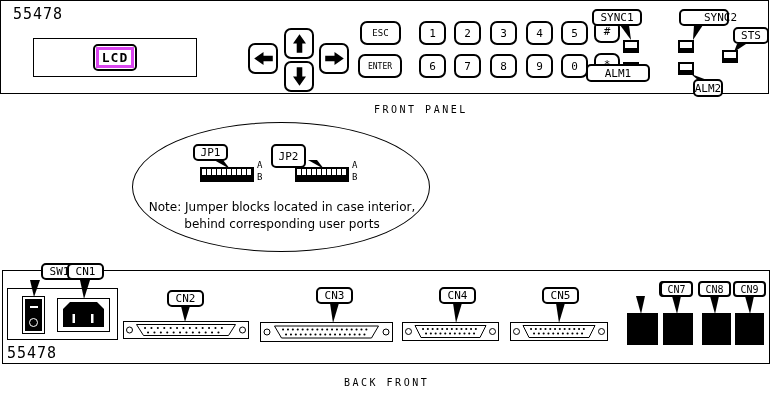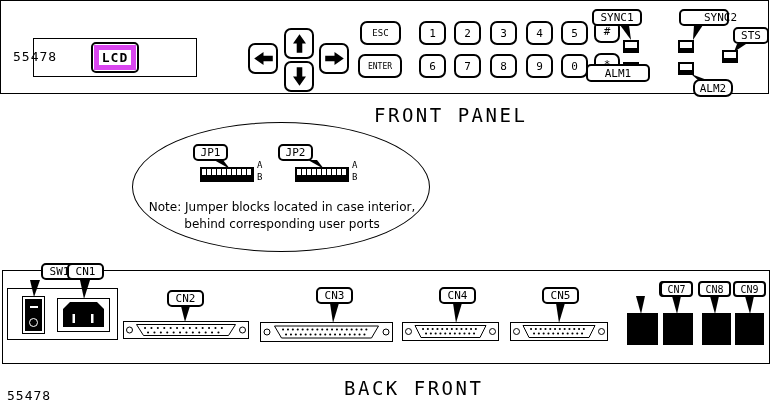--- a/index.html
+++ b/index.html
@@ -1,35 +1,35 @@
 <!DOCTYPE html>
 <html><head>
 <meta charset="utf-8">
 <style>
   html,body{margin:0;padding:0;background:#fff;}
   #canvas{position:relative;width:777px;height:401px;background:#fff;overflow:hidden;
           font-family:"DejaVu Sans Mono","Liberation Mono",monospace;color:#000;}
   .abs{position:absolute;box-sizing:border-box;}
   .panel{border:1px solid #000;background:#fff;}
   .innerrect{border:1px solid #000;background:#fff;}
-  .pn{font-size:13px;letter-spacing:1px;margin-top:44px;}
-  .sect-title{font-size:19px;letter-spacing:2.5px;white-space:nowrap;}
+  .pn{font-size:15px;letter-spacing:1px;}
+  .sect-title{font-size:10px;letter-spacing:2.5px;white-space:nowrap;}
   
   .co{border:2px solid #000;border-radius:5px;background:#fff;display:flex;align-items:center;
       justify-content:center;font-size:11px;white-space:nowrap;z-index:3;}
   .co.sm{font-size:10px;border-radius:4px;}
   
   .key{border:2px solid #000;border-radius:7px;background:#fff;display:flex;align-items:center;
        justify-content:center;font-size:11px;z-index:2;margin-left:32px;}
   .key.fn{font-size:8px;letter-spacing:0;}
   .key svg{display:block;}
   
   .lcd-outer{border:1px solid #000;display:flex;align-items:center;justify-content:center;}
   .lcd-badge{border:2px solid #000;border-radius:5px;padding:1px;background:#fff;}
-  .lcd-badge-inner{border:5px solid #d946ef;padding:0 3px;font-size:13px;font-weight:bold;letter-spacing:1px;}
+  .lcd-badge-inner{border:3px solid #d946ef;padding:0 3px;font-size:13px;font-weight:bold;letter-spacing:1px;}
   
   .led{width:16px;height:13px;border:2px solid #000;background:#fff;z-index:2;
        box-shadow:inset 0 -3px 0 #000;}
   
   .jblock{width:54px;height:15px;background:#000;z-index:2;}
   .jrow{position:absolute;left:2px;right:2px;top:2px;height:6px;
         background:repeating-linear-gradient(90deg,#fff 0 3.6px,#000 3.6px 5px);}
   .ab{font-size:9px;line-height:9px;}
   .note{font-family:"DejaVu Sans","Liberation Sans",sans-serif;font-size:12px;text-align:center;white-space:nowrap;}
   
@@ -103,34 +103,34 @@
   <div class="abs key" style="left:494px;top:54px;width:27px;height:24px;">9</div>
   <div class="abs key" style="left:529px;top:54px;width:27px;height:24px;">0</div>
 
   <div class="abs key" style="left:562px;top:20px;width:26px;height:23px;">#</div>
   <div class="abs key" style="left:562px;top:53px;width:26px;height:23px;">*</div>
 
   <div class="abs co" style="left:592px;top:9px;width:50px;height:17px;">SYNC1</div>
   <div class="abs co" style="left:679px;top:9px;width:50px;height:17px;padding-left:33px;">SYNC2</div>
   <div class="abs co" style="left:733px;top:27px;width:36px;height:17px;">STS</div>
   <div class="abs co" style="left:586px;top:64px;width:64px;height:18px;">ALM1</div>
-  <div class="abs co" style="left:693px;top:79px;width:40px;height:18px;border-radius:7px;">ALM2</div>
+  <div class="abs co" style="left:693px;top:79px;width:30px;height:18px;">ALM2</div>
 
   <div class="abs led" style="left:623px;top:40px;"></div>
   <div class="abs led" style="left:623px;top:62px;"></div>
   <div class="abs led" style="left:678px;top:40px;"></div>
   <div class="abs led" style="left:678px;top:62px;"></div>
   <div class="abs led" style="left:722px;top:50px;"></div>
 
   <div class="abs sect-title" style="left:374px;top:104px;">FRONT PANEL</div>
 
   <div class="abs ellipse" style="left:132px;top:122px;width:298px;height:130px;"></div>
 
   <div class="abs co" style="left:193px;top:144px;width:35px;height:17px;">JP1</div>
-  <div class="abs co" style="left:278px;top:144px;width:35px;height:17px;">JP2</div>
+  <div class="abs co" style="left:271px;top:144px;width:35px;height:24px;">JP2</div>
 
   <div class="abs jblock" style="left:200px;top:167px;">
     <div class="jrow"></div>
   </div>
   <div class="abs jblock" style="left:295px;top:167px;">
     <div class="jrow"></div>
   </div>
 
   <div class="abs ab" style="left:257px;top:161px;">A</div>
   <div class="abs ab" style="left:257px;top:173px;">B</div>

